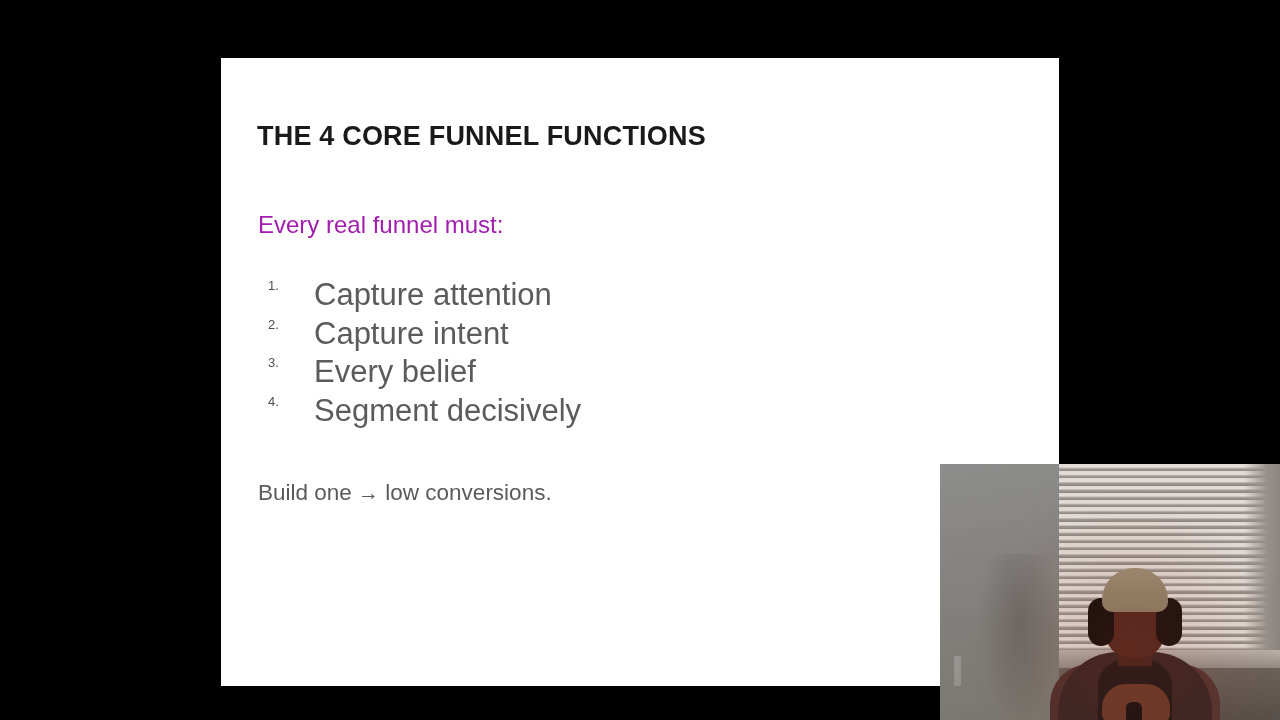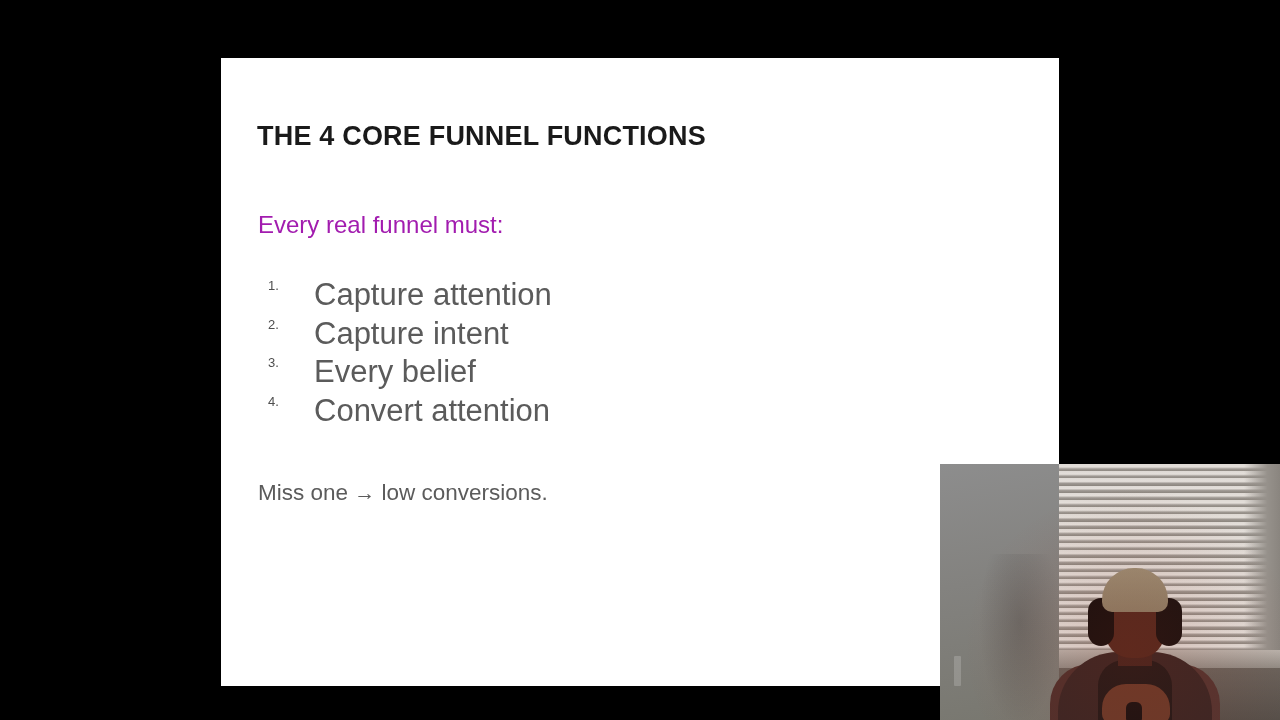--- a/index.html
+++ b/index.html
@@ -277,25 +277,25 @@
       <li>
         <span class="li-num">2.</span>
         <span class="li-text">Capture intent</span>
       </li>
       <li>
         <span class="li-num">3.</span>
         <span class="li-text">Every belief</span>
       </li>
       <li>
         <span class="li-num">4.</span>
-        <span class="li-text">Convert attention</span>
+        <span class="li-text">Segment decisively</span>
       </li>
     </ul>
 
-    <div id="slide-outro"><span>Miss one </span><span class="arrow-glyph">→</span><span> low conversions.</span></div>
+    <div id="slide-outro"><span>Build one </span><span class="arrow-glyph">→</span><span> low conversions.</span></div>
   </div>
 
   <div id="webcam-overlay">
     <div class="cam-wall">
       <div class="cam-wall-shadow"></div>
       <div class="cam-wall-switch"></div>
     </div>
     <div class="cam-window">
       <div class="cam-window-right"></div>
     </div>

